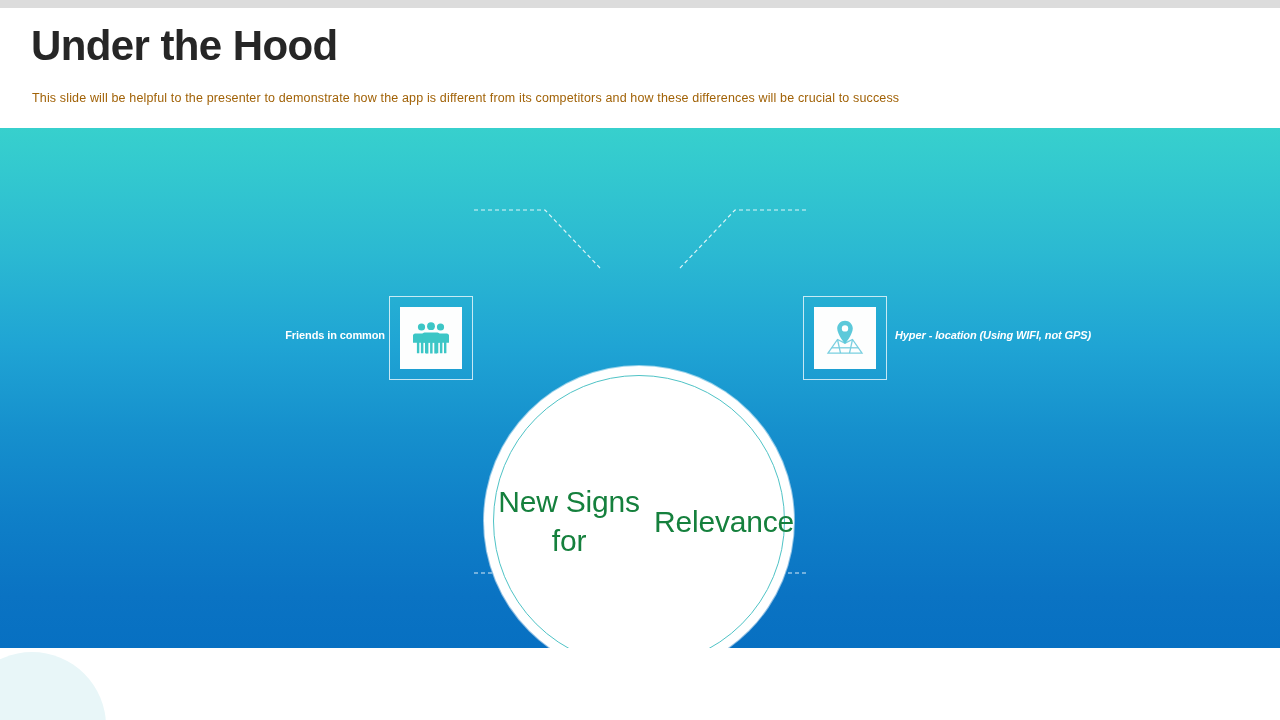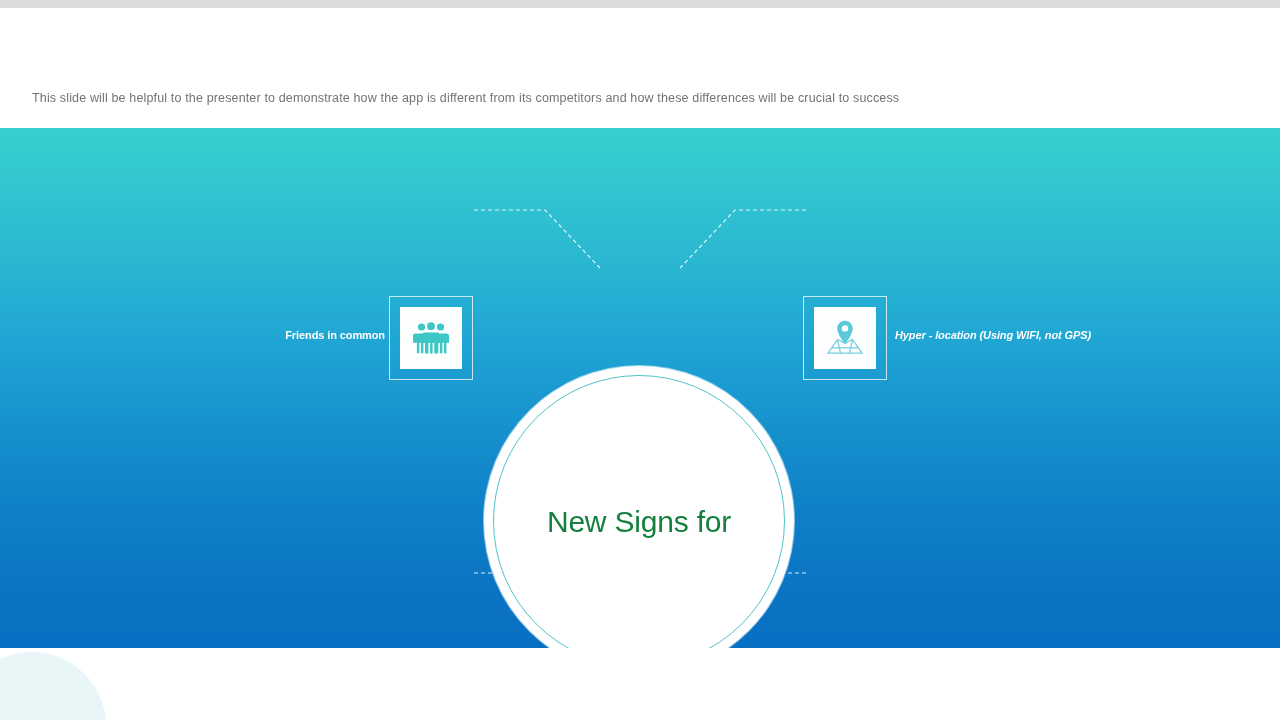--- a/index.html
+++ b/index.html
@@ -49,21 +49,21 @@
     line-height: 1.05;
     white-space: nowrap;
   }
 
   .page-subtitle {
     position: absolute;
     left: 32px;
     top: 83px;
     font-size: 12.5px;
     font-weight: normal;
-    color: #737373;
+    color: #a16207;
     letter-spacing: 0.15px;
     white-space: nowrap;
   }
 
   
   .panel {
     position: absolute;
     top: 128px; left: 0;
     width: 1280px;
     height: 520px;
@@ -168,40 +168,42 @@
   #label-tr { left: 895px; top: 201px; font-style: italic; }
 </style>
 </head>
 <body>
 
 <div id="slide">
 
   <div class="top-strip"></div>
 
   <div class="header">
+    <div class="page-title">Under the Hood</div>
     <div class="page-subtitle">This slide will be helpful to the presenter to demonstrate how the app is different from its competitors and how these differences will be crucial to success</div>
   </div>
 
   <div class="panel">
 
     <svg class="connectors" viewBox="0 0 1280 520" xmlns="http://www.w3.org/2000/svg">
 
       <path d="M 474 82 L 545 82 L 600 140" fill="none" stroke="#ffffff" stroke-width="1.2" stroke-dasharray="4 3" opacity="0.85"></path>
 
       <path d="M 806 82 L 735 82 L 680 140" fill="none" stroke="#ffffff" stroke-width="1.2" stroke-dasharray="4 3" opacity="0.85"></path>
 
       <path d="M 474 445 L 545 445 L 600 388" fill="none" stroke="#ffffff" stroke-width="1.2" stroke-dasharray="4 3" opacity="0.85"></path>
 
       <path d="M 806 445 L 735 445 L 680 388" fill="none" stroke="#ffffff" stroke-width="1.2" stroke-dasharray="4 3" opacity="0.85"></path>
     </svg>
 
     <div class="center-circle">
       <div class="inner-ring"></div>
       <div class="center-text">
         <span>New Signs for</span>
+        <span>Relevance</span>
       </div>
     </div>
 
     <div id="node-tl" class="node-box">
       <div class="plate">
         <span>
           <svg width="36" height="32" viewBox="0 0 36 32" xmlns="http://www.w3.org/2000/svg">
             <g fill="#3cc6c6">
               <circle cx="8.5" cy="5" r="3.6"></circle>
               <circle cx="18" cy="4.2" r="3.9"></circle>

